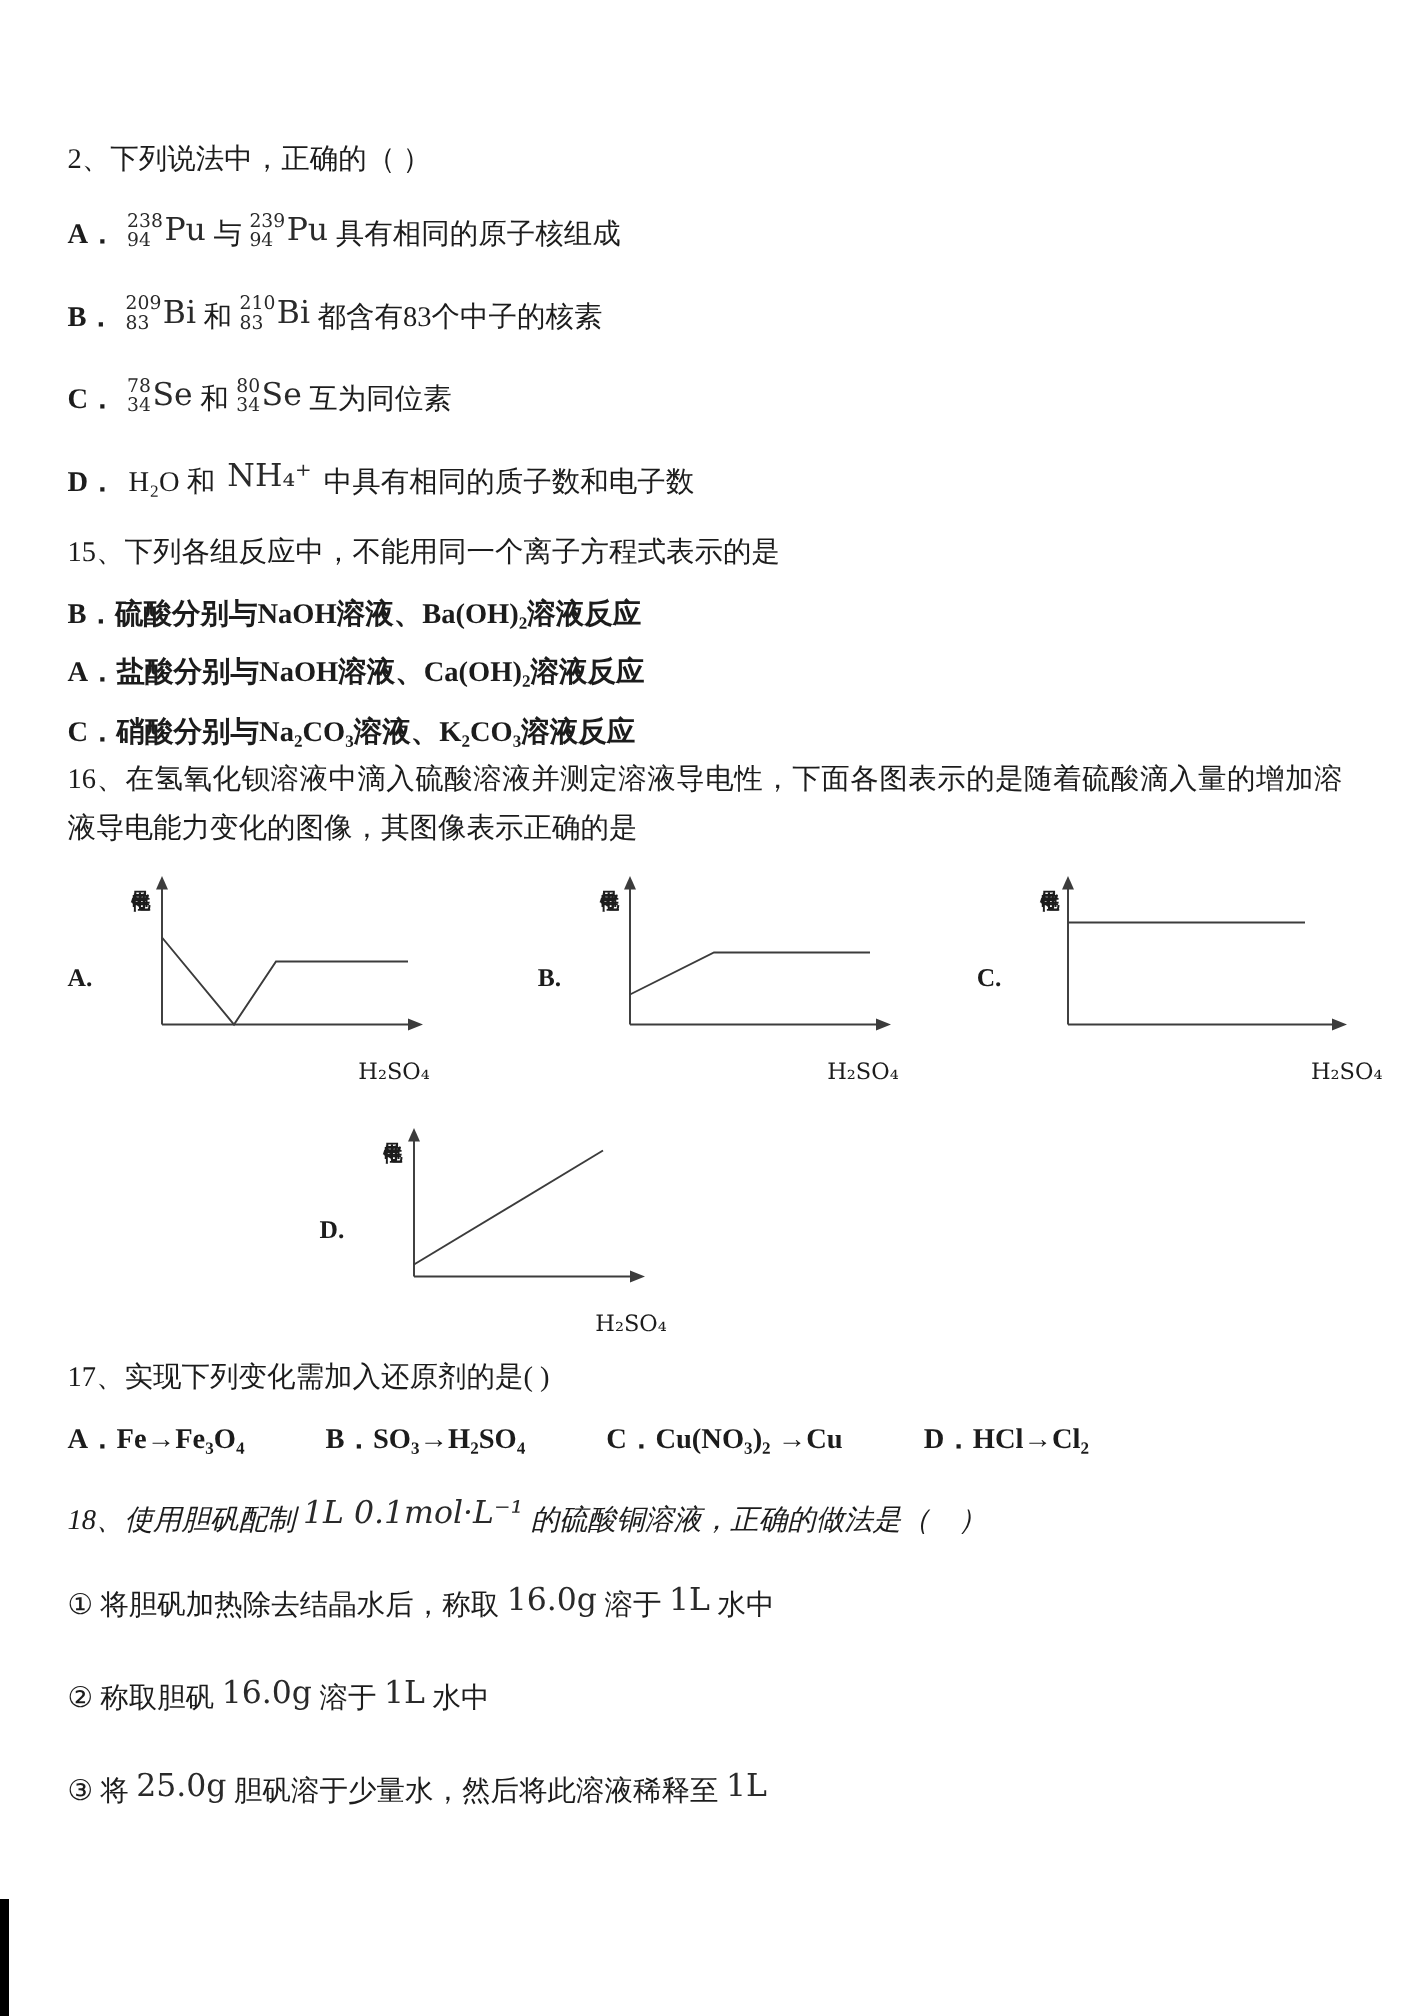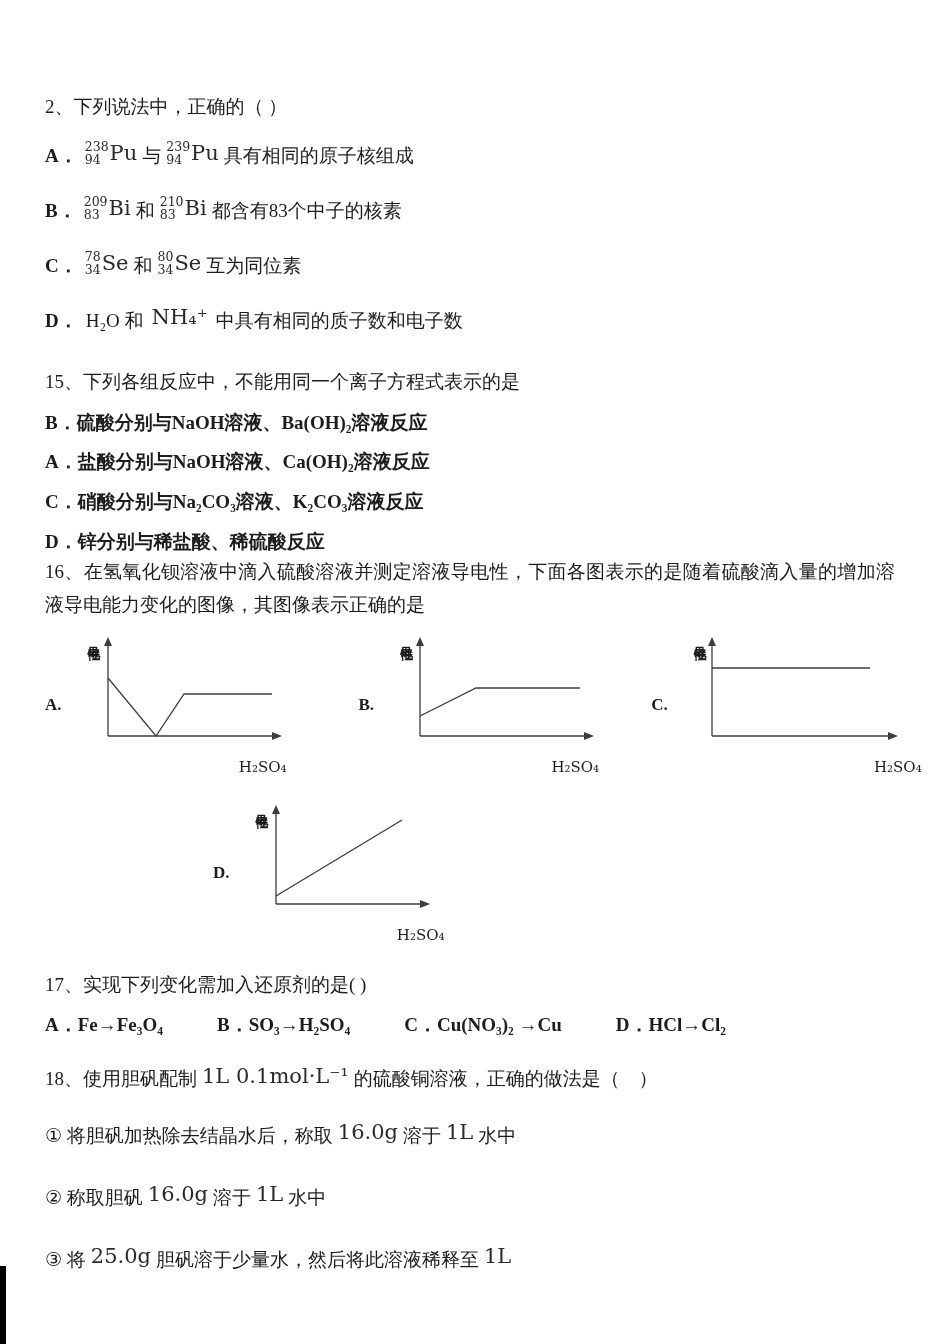--- a/index.html
+++ b/index.html
@@ -3,21 +3,21 @@
 <meta charset="utf-8">
 <style>
   * { margin:0; padding:0; box-sizing:border-box; }
   html,body { width:950px; }
   body {
     height:1344px; background:#ffffff; position:relative; overflow:hidden;
     font-family:"Liberation Serif","DejaVu Serif","DejaVu Sans",serif;
     color:#1c1c1c; font-size:19px;
   }
   .doc { padding:92px 55px 0 45px; }
-  .q-title { font-size:19px; line-height:1.55; margin-top:26px; }
+  .q-title { font-size:19px; line-height:1.55; margin-top:13px; }
   .q-title.first { margin-top:0; }
   .opt { display:flex; align-items:center; margin-top:15px; min-height:40px; }
   .opt-label { font-weight:700; margin-right:5px; }
   .opt-text { margin:0 3px; }
   .iso { display:inline-flex; align-items:center; font-family:"DejaVu Serif","Liberation Serif",serif;
          color:#2a2a2a; position:relative; top:-3px; margin:0 2px; }
   .iso-stack { display:inline-flex; flex-direction:column; align-items:flex-start;
                font-size:12.5px; line-height:1.1; margin-right:1px; }
   .iso-sym { font-size:21px; }
   .math { font-family:"DejaVu Serif","Liberation Serif",serif; font-size:21px; position:relative; top:-4px;
@@ -33,21 +33,21 @@
   .g-plot { position:relative; padding-bottom:22px; }
   .g-ylab { position:absolute; left:16px; top:2px; writing-mode:vertical-rl; text-orientation:upright;
             font-size:12.5px; font-weight:700; letter-spacing:1px; line-height:1;
             font-family:"DejaVu Sans","Liberation Sans",sans-serif; }
   .g-xlab { position:absolute; right:10px; bottom:0; font-size:15px;
             font-family:"DejaVu Serif","Liberation Serif",serif; }
   .g-xlab.edge { right:-4px; }
   svg { display:block; }
   .q17-opts { display:flex; margin-top:13px; font-weight:600; }
   .q17-opts span { margin-right:54px; white-space:nowrap; }
-  .q18-line { margin-top:28px; display:flex; align-items:flex-end; flex-wrap:wrap; }
+  .q18-line { margin-top:28px; display:flex; align-items:flex-start; flex-wrap:wrap;font-style:italic; }
   .q18-item { margin-top:26px; display:flex; align-items:center; min-height:36px; }
   .left-bar { position:absolute; left:0; bottom:0; width:6px; height:78px; background:#000; }
 </style>
 </head>
 <body>
 
 <div class="doc">
 
   <div class="q-title first">2、下列说法中，正确的（      ）</div>
 
@@ -115,21 +115,20 @@
     <span class="opt-label">D．</span>
     <span class="opt-text">H₂O 和</span>
     <span class="math">NH₄⁺</span>
     <span class="opt-text">中具有相同的质子数和电子数</span>
   </div>
 
   <div class="q-title">15、下列各组反应中，不能用同一个离子方程式表示的是</div>
   <div class="q15-opt">B．硫酸分别与NaOH溶液、Ba(OH)₂溶液反应</div>
   <div class="q15-opt">A．盐酸分别与NaOH溶液、Ca(OH)₂溶液反应</div>
   <div class="q15-opt">C．硝酸分别与Na₂CO₃溶液、K₂CO₃溶液反应</div>
-  <div class="q15-opt">D．锌分别与稀盐酸、稀硫酸反应</div>
 
   <div class="q16-para">16、在氢氧化钡溶液中滴入硫酸溶液并测定溶液导电性，下面各图表示的是随着硫酸滴入量的增加溶液导电能力变化的图像，其图像表示正确的是</div>
 
   <div class="graph-row">
 
     <div class="graph-group">
       <span class="g-letter">A.</span>
       <div class="g-plot">
         <span class="g-ylab">导电性</span>
         <svg width="225" height="120" viewBox="0 0 225 120">

